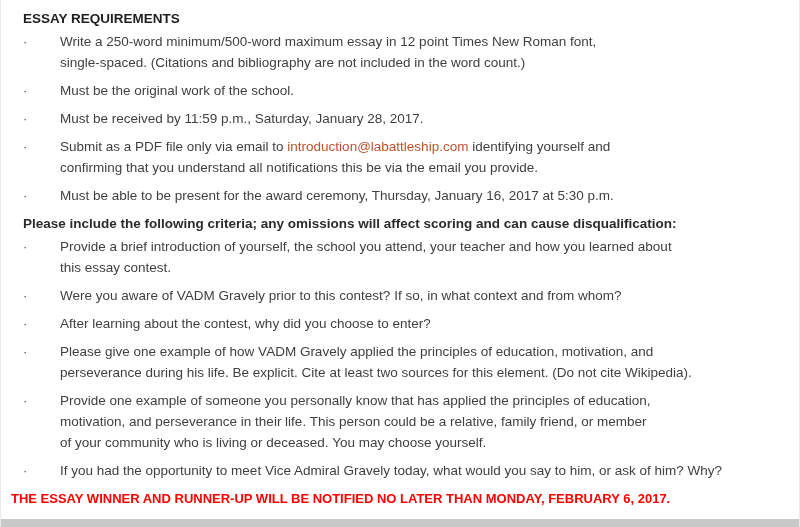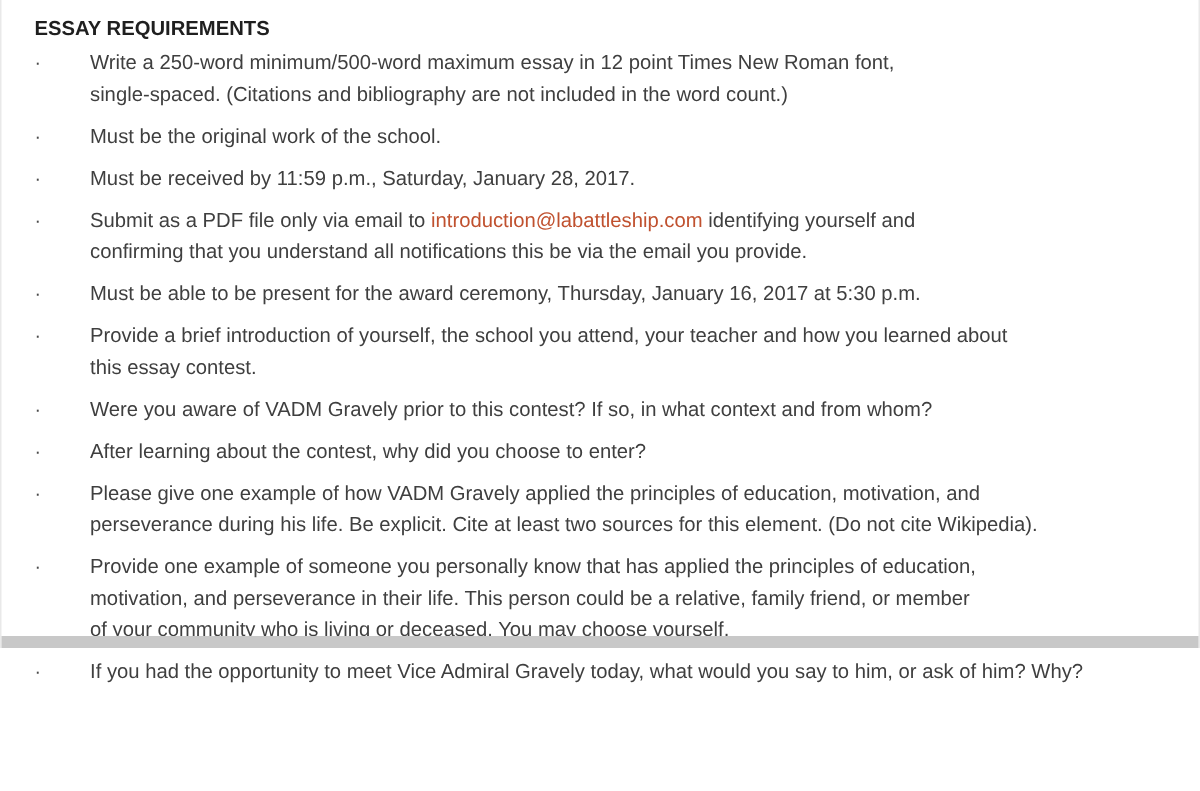--- a/index.html
+++ b/index.html
@@ -9,21 +9,21 @@
   }
   body {
     width: 800px;
     height: 527px;
     overflow: hidden;
     font-family: "Liberation Sans", sans-serif;
   }
   .page {
     position: relative;
     width: 800px;
-    height: 432px;
+    height: 527px;
     box-sizing: border-box;
     background: #ffffff;
     border-left: 1px solid #e9e9e9;
     border-right: 1px solid #e9e9e9;
   }
   .email-body {
     padding: 8px 18px 0 22px;
     font-size: 13.5px;
     line-height: 21px;
     color: #3f3f3f;
@@ -107,20 +107,21 @@
       <span class="marker">·</span>
       <span class="btext"><span>Submit as a PDF file only via email to </span><a class="email-link" href="#">introduction@labattleship.com</a><span> identifying yourself and
 confirming that you understand all notifications this be via the email you provide.</span></span>
     </div>
 
     <div class="bullet">
       <span class="marker">·</span>
       <span class="btext">Must be able to be present for the award ceremony, Thursday, January 16, 2017 at 5:30 p.m.</span>
     </div>
 
+    <div class="criteria-heading">Please include the following criteria; any omissions will affect scoring and can cause disqualification:</div>
 
     <div class="bullet">
       <span class="marker">·</span>
       <span class="btext">Provide a brief introduction of yourself, the school you attend, your teacher and how you learned about
 this essay contest.</span>
     </div>
 
     <div class="bullet">
       <span class="marker">·</span>
       <span class="btext">Were you aware of VADM Gravely prior to this contest?  If so, in what context and from whom?</span>
@@ -142,17 +143,18 @@
       <span class="btext">Provide one example of someone you personally know that has applied the principles of education,
 motivation, and perseverance in their life. This person could be a relative, family friend, or member
 of your community who is living or deceased.  You may choose yourself.</span>
     </div>
 
     <div class="bullet">
       <span class="marker">·</span>
       <span class="btext">If you had the opportunity to meet Vice Admiral Gravely today, what would you say to him, or ask of him?  Why?</span>
     </div>
 
+    <div class="notice">THE ESSAY WINNER AND RUNNER-UP WILL BE NOTIFIED NO LATER THAN MONDAY, FEBRUARY 6, 2017.</div>
 
   </div>
 
   <div class="bottom-bar"></div>
 </div>
 
 </body></html>

